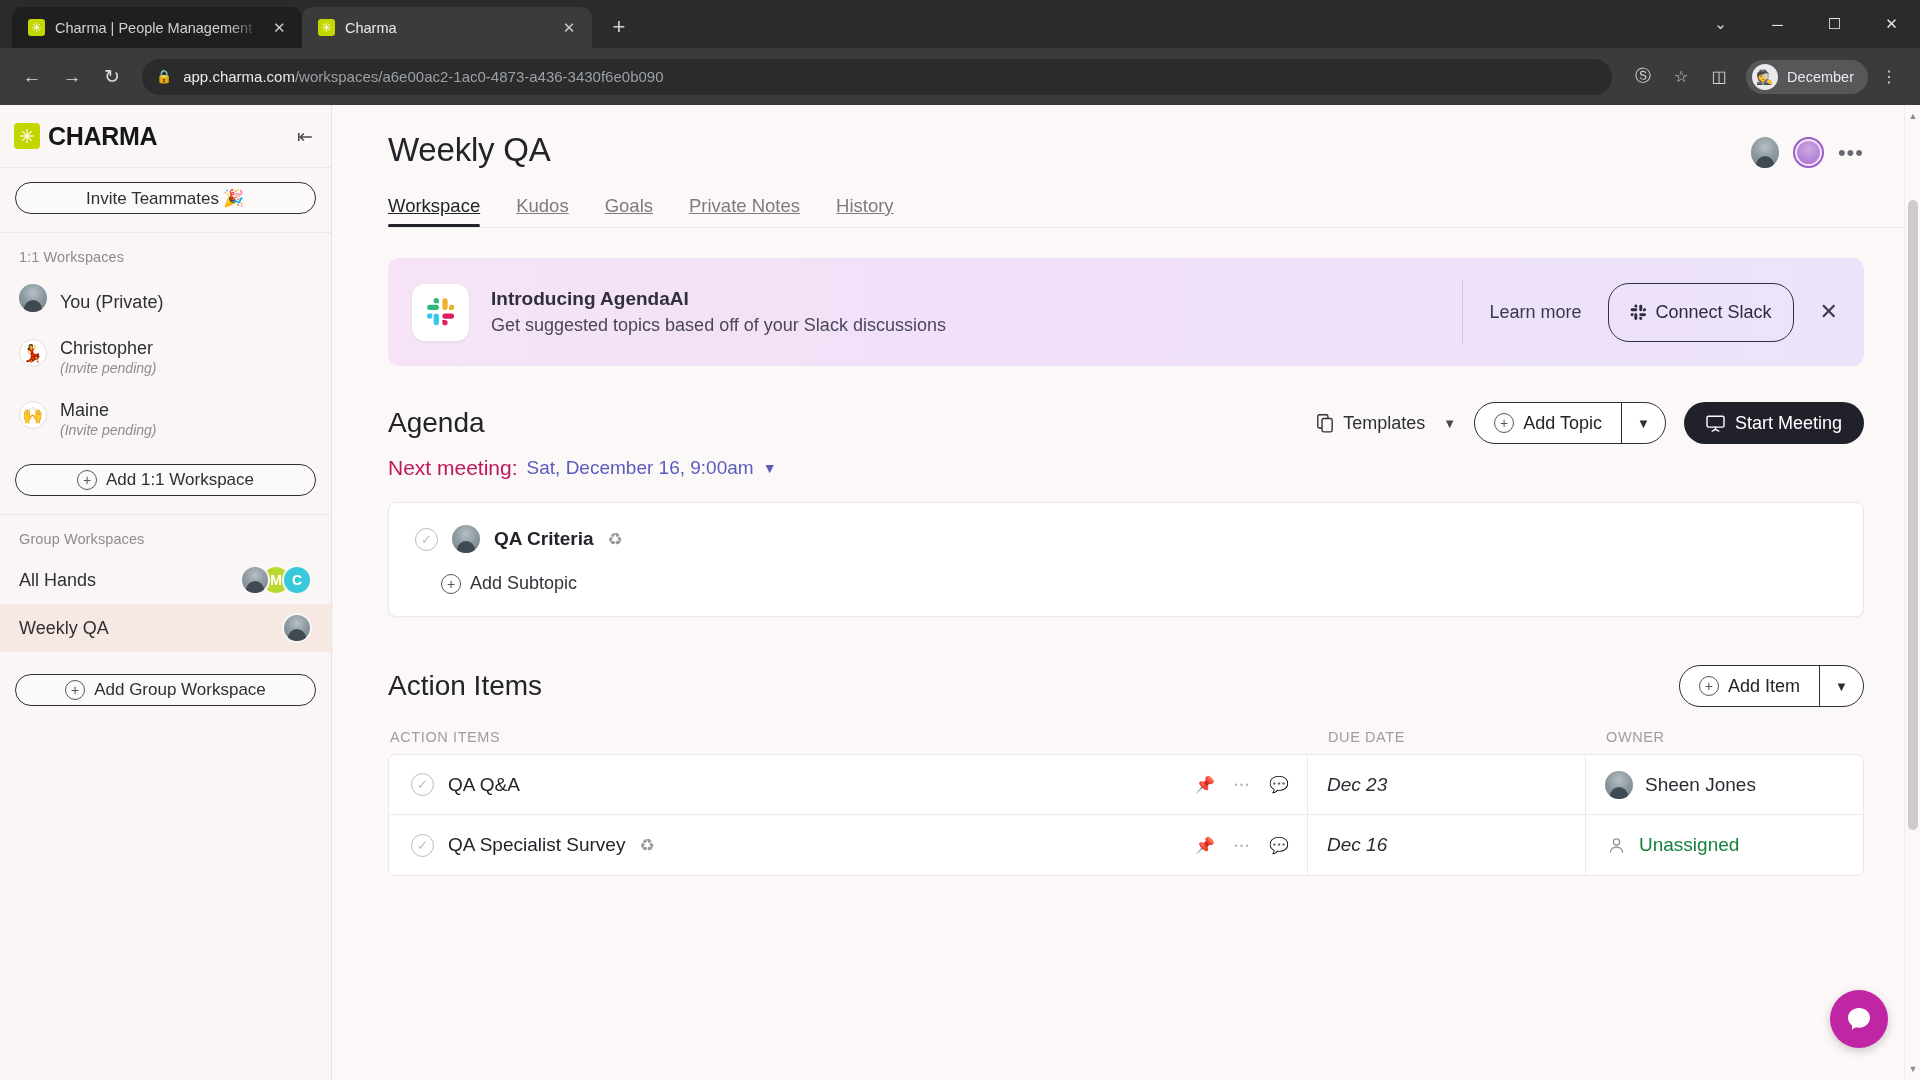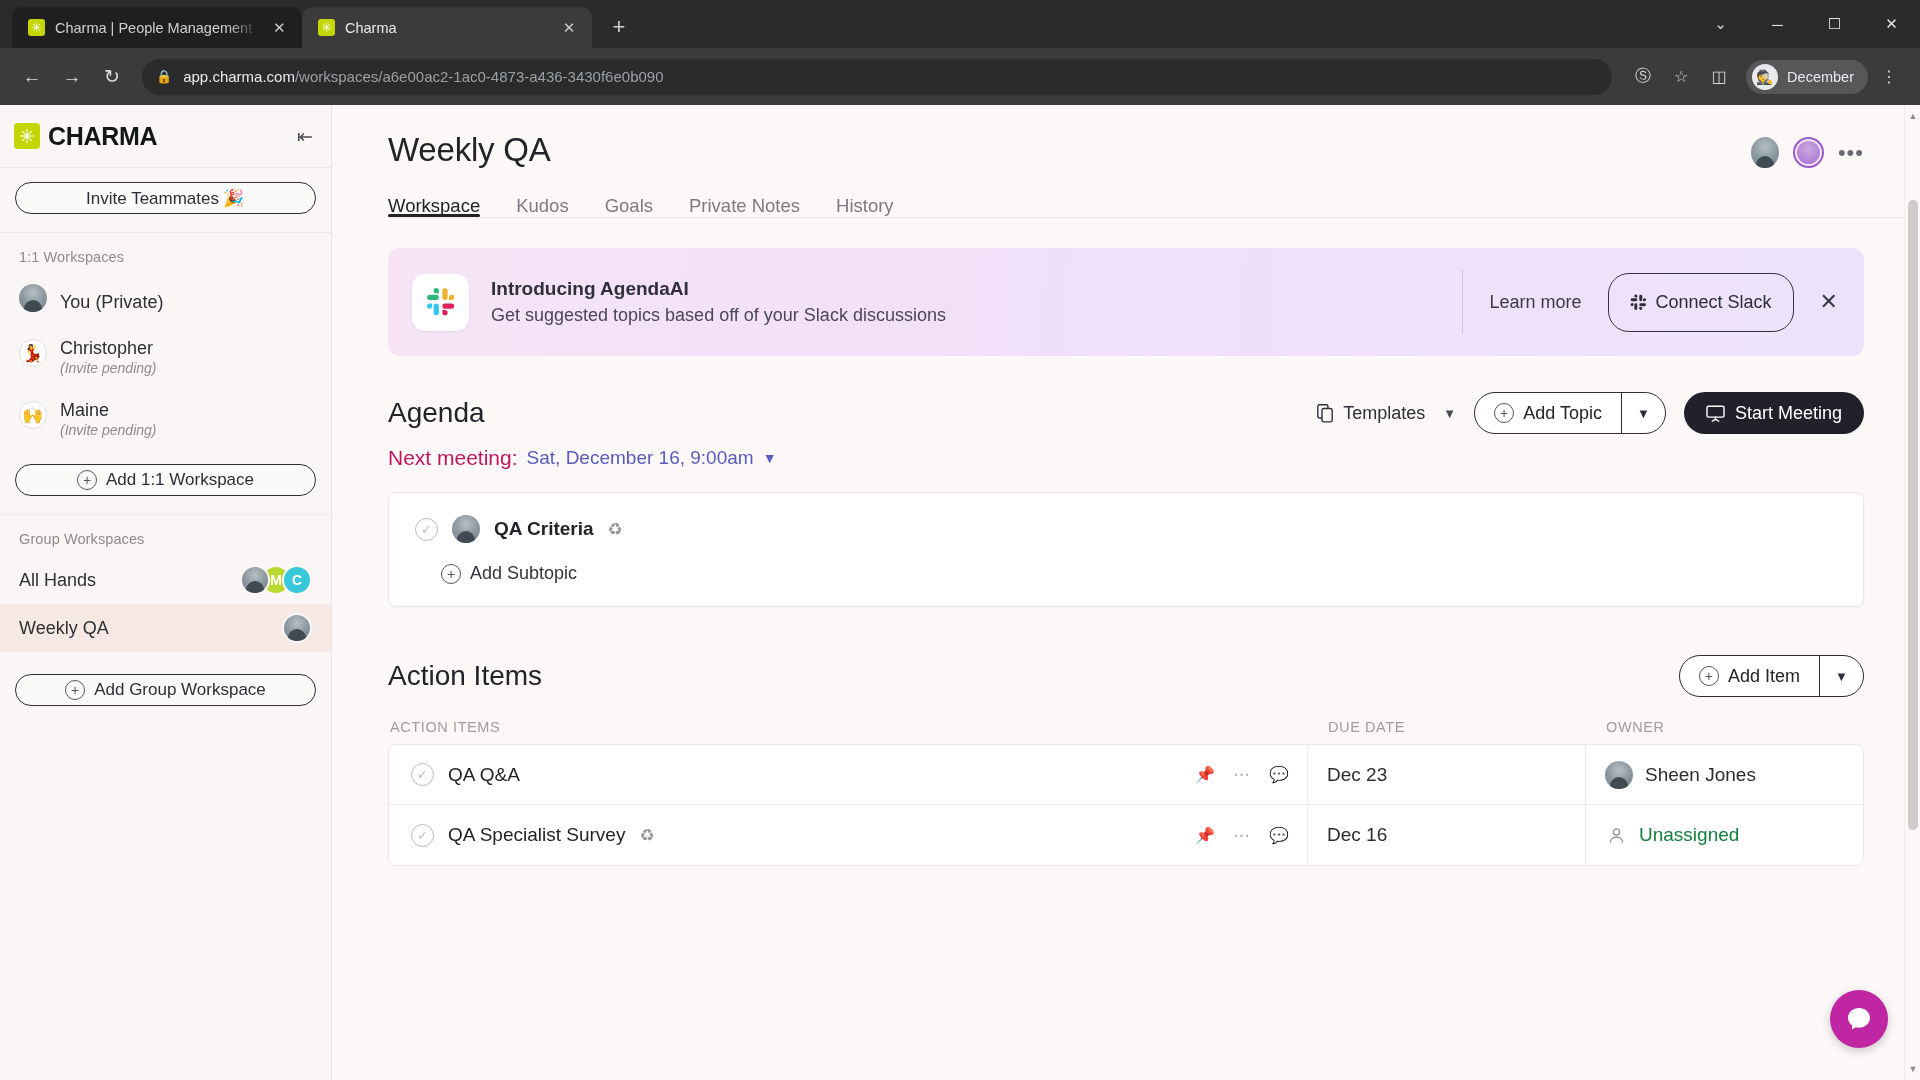--- a/index.html
+++ b/index.html
@@ -157,21 +157,21 @@
     border: 2px solid #9b5cc8; background: #f2e6f8;
     display: flex; align-items: center; justify-content: center;
   }
   .hdr-avatar.ring .inner {
     width: 23px; height: 23px; border-radius: 50%;
     background: radial-gradient(circle at 50% 35%, #caa9e0 0%, #a96fd0 100%);
   }
   .dots-btn { color: #6a6a72; font-size: 22px; letter-spacing: 1px; line-height: 10px; }
 
   .tabs { display: flex; gap: 36px; margin-top: 26px; }
-  .tab-item { font-size: 18.5px; color: #7d7a82; position: relative; }
+  .tab-item { font-size: 18.5px; color: #7d7a82; padding-bottom: 10px; position: relative; text-decoration: underline; }
   .tab-item.active { color: #22222a; }
   .tab-item.active::after {
     content: ""; position: absolute; left: 0; right: 0; bottom: 0;
     height: 3px; background: #22222a; border-radius: 2px;
   }
   .tabs-rule { height: 1px; background: #ece6e4; margin-right: -56px; }
 
   
   .banner {
     margin-top: 30px; height: 108px; border-radius: 12px;
@@ -259,21 +259,21 @@
   .ai-row { display: flex; align-items: stretch; border-bottom: 1px solid #eeeaea; min-height: 60px; }
   .ai-row:last-child { border-bottom: none; }
   .ai-cell-main {
     flex: 1 1 auto; display: flex; align-items: center; gap: 14px;
     padding: 0 18px 0 22px; border-right: 1px solid #eeeaea;
   }
   .ai-name { font-size: 19px; color: #23232a; }
   .ai-icons { margin-left: auto; display: flex; align-items: center; gap: 18px; color: #a5a1a6; }
   .ai-cell-due {
     width: 278px; flex: 0 0 278px; display: flex; align-items: center;
-    padding: 0 19px; border-right: 1px solid #eeeaea; font-size: 19px; color: #2b2b33;
+    padding: 0 19px; border-right: 1px solid #eeeaea; font-size: 19px; color: #2b2b33; font-style: italic;
   }
   .ai-cell-owner {
     width: 277px; flex: 0 0 277px; display: flex; align-items: center;
     gap: 12px; padding: 0 19px; font-size: 19px; color: #2b2b33;
   }
   .ai-cell-owner.unassigned { color: #15803d; }
   .user-outline {
     width: 22px; height: 22px; display: flex; align-items: center; justify-content: center;
     color: #97939a; font-size: 17px;
   }

